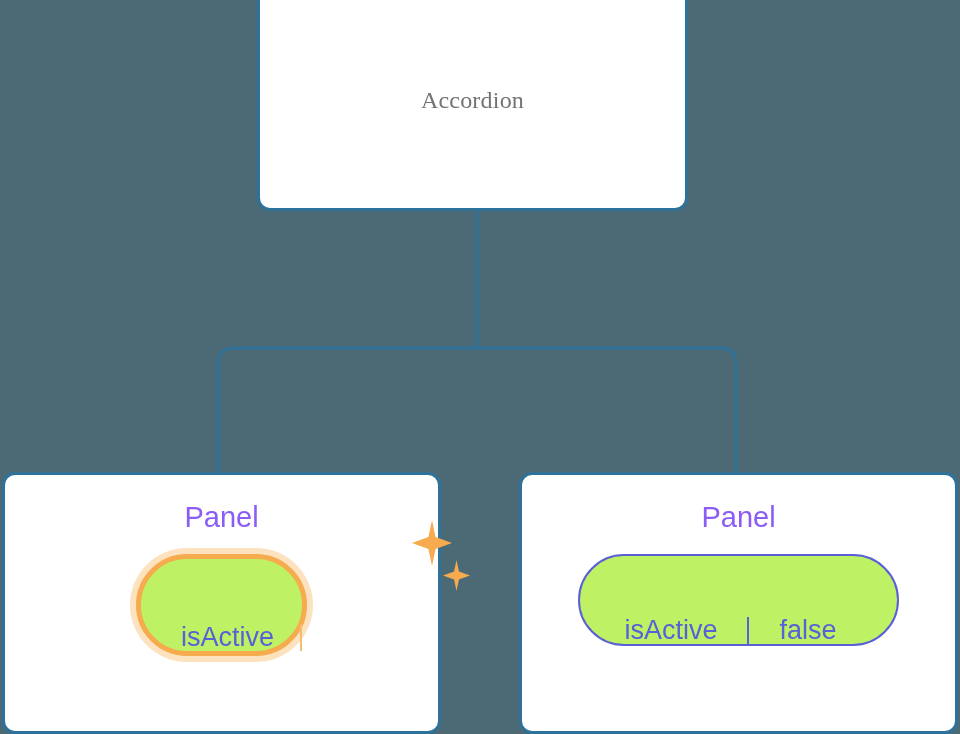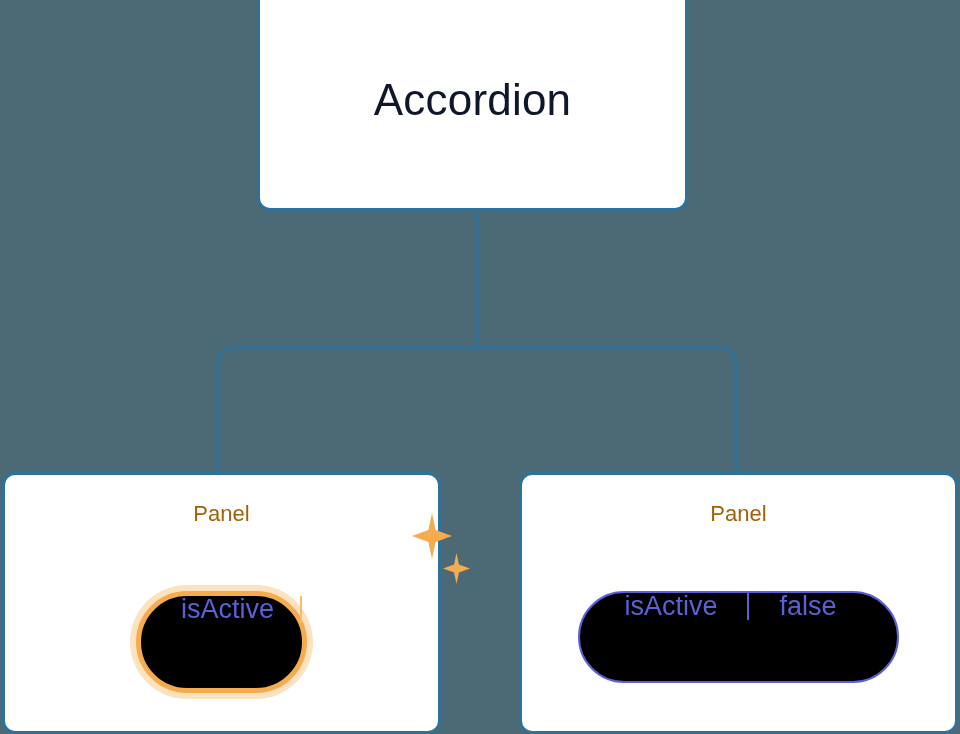--- a/index.html
+++ b/index.html
@@ -47,25 +47,26 @@
     left: 257px;
     top: -12px;
     width: 431px;
     height: 223px;
     display: flex;
     align-items: center;
     justify-content: center;
   }
 
   .node-title-root {
-    color: #0f172a;
-    font-size: 44px;
+    color: #737373;
+    font-size: 24px;
     font-weight: 400;
     letter-spacing: 0.2px;
     line-height: 1;
+    font-family: Liberation Serif, serif;
   }
 
   
   .panel-card {
     height: 262px;
     padding-top: 28px;
   }
 
   #node-panel-left {
     left: 2px;
@@ -75,41 +76,40 @@
 
   #node-panel-right {
     left: 519px;
     top: 472px;
     width: 439px;
   }
 
   .panel-title {
     display: block;
     text-align: center;
-    color: #a16207;
-    font-size: 22px;
+    color: #8b5cf6;
+    font-size: 29px;
     font-weight: 400;
     line-height: 1;
   }
 
   
   .pill-wrap {
     position: relative;
     display: flex;
     justify-content: center;
     margin-top: 22px;
   }
 
   .pill {
     display: flex;
-    align-items: flex-start;
+    align-items: flex-end;
     border-radius: 999px;
-    background: #000000;
+    background: #bef264;
     position: relative;
-    margin-top: 44px;
   }
 
   .pill-key,
   .pill-val {
     display: flex;
     align-items: center;
     justify-content: center;
     color: #5b60d6;
     font-size: 27px;
     line-height: 1;

